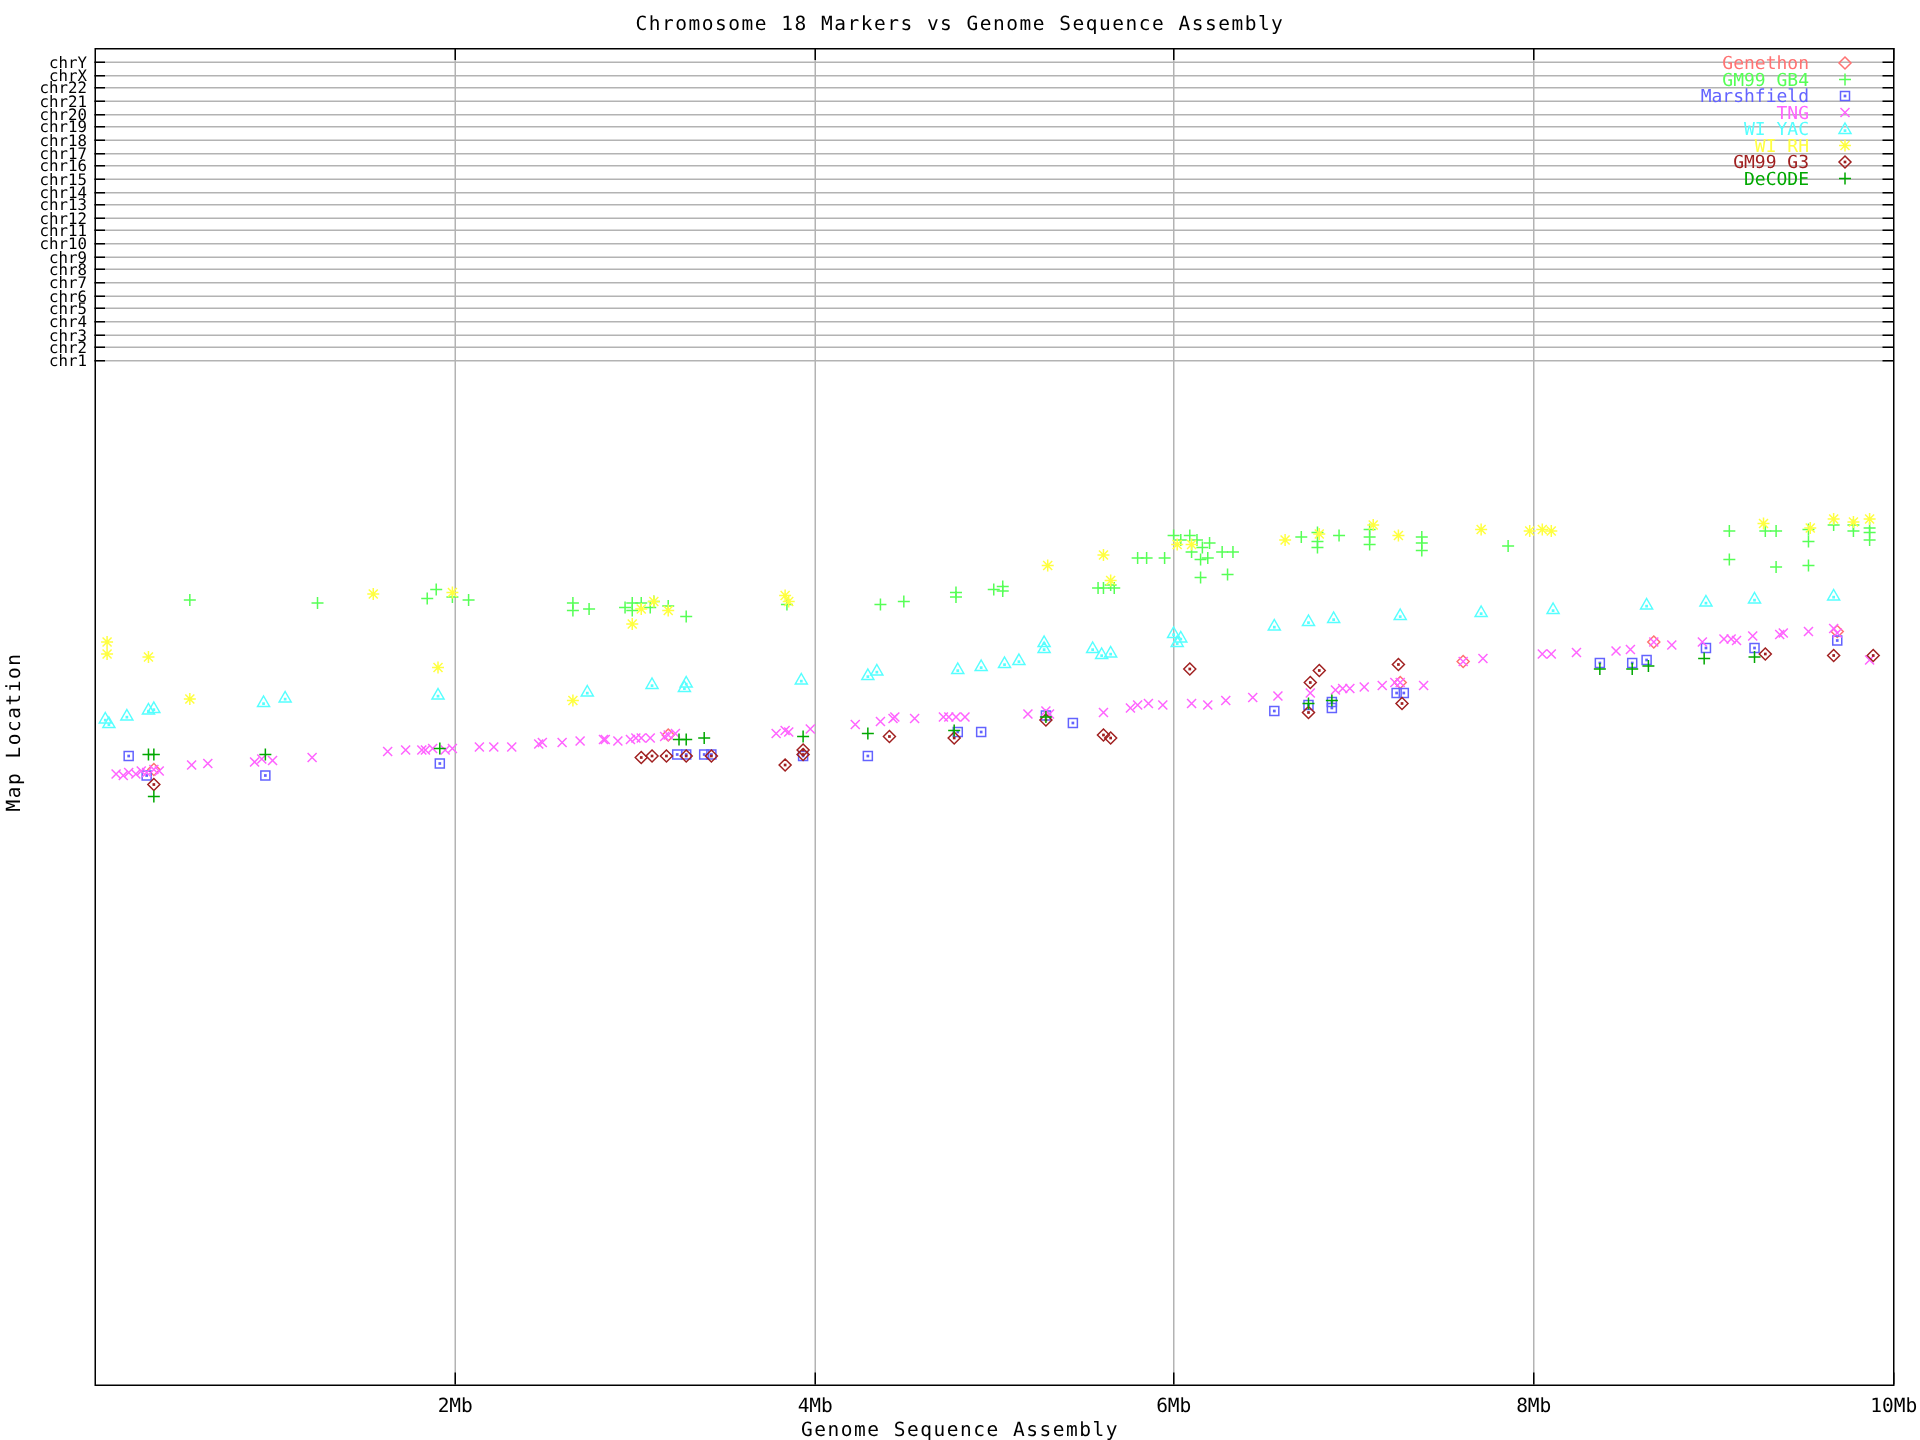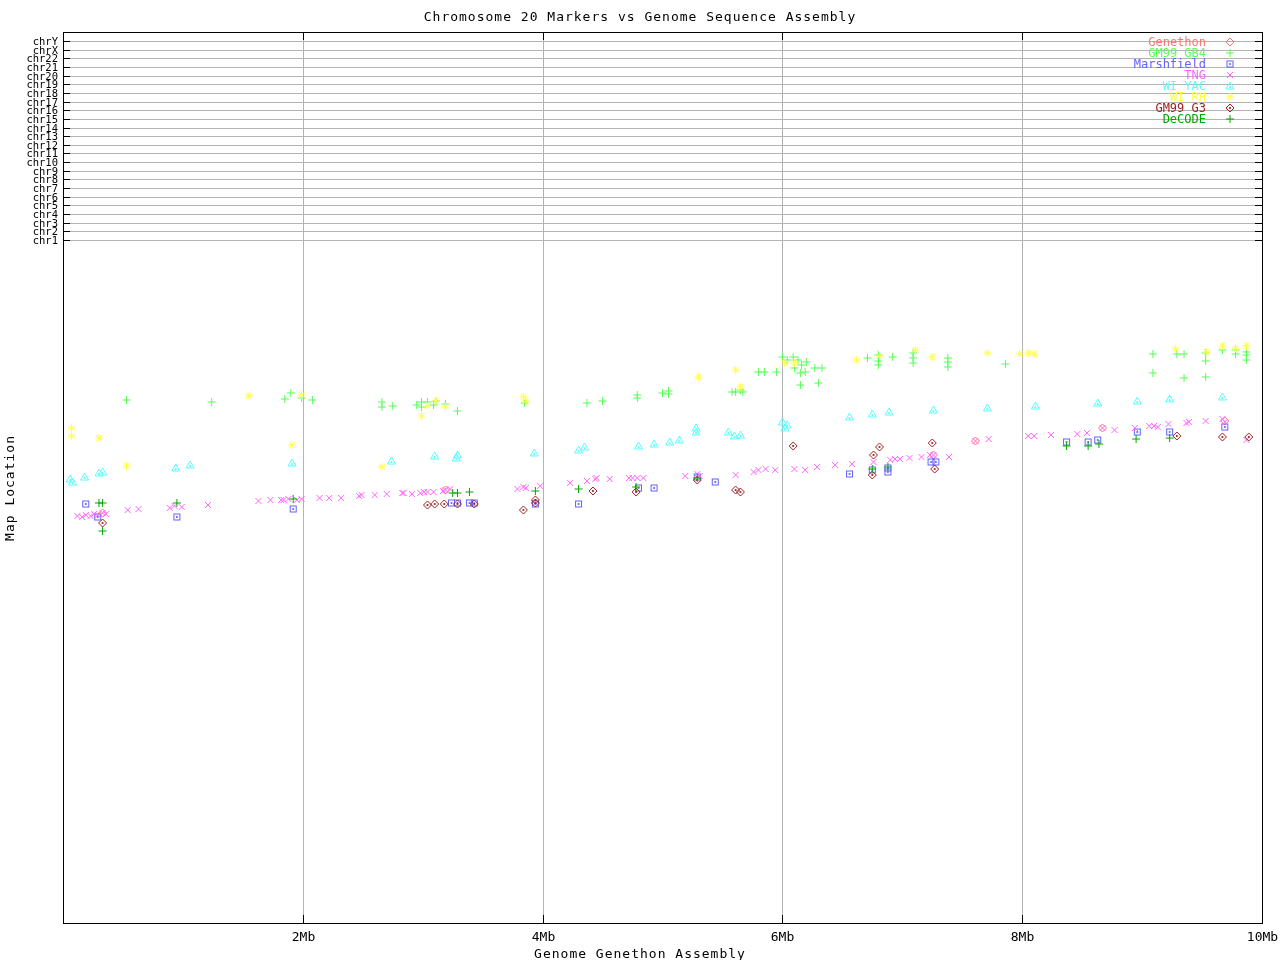--- a/index.html
+++ b/index.html
@@ -11,23 +11,23 @@
            font-size:13px;letter-spacing:1px;}
   .y-label{position:absolute;left:2px;top:435px;font-size:13px;letter-spacing:1px;
            writing-mode:vertical-rl;transform:rotate(180deg);}
   svg{position:absolute;left:0;top:0;}
   svg text{font-family:"DejaVu Sans Mono","Liberation Mono",monospace;}
 </style>
 </head>
 <body>
 
 <div class="canvas">
-  <div class="chart-title">Chromosome 20 Markers vs Genome Sequence Assembly</div>
+  <div class="chart-title">Chromosome 18 Markers vs Genome Sequence Assembly</div>
   <div class="y-label">Map Location</div>
-  <div class="x-label">Genome Genethon Assembly</div>
+  <div class="x-label">Genome Sequence Assembly</div>
   <svg id="chart-svg" width="1280" height="960">
       <line x1="303.5" y1="32" x2="303.5" y2="923" stroke="#b3b3b3" stroke-width="1"></line>
       <line x1="303.5" y1="923" x2="303.5" y2="915" stroke="#000000" stroke-width="1"></line>
       <line x1="303.5" y1="32" x2="303.5" y2="40" stroke="#000000" stroke-width="1"></line>
       <text x="303.5" y="941" text-anchor="middle" font-size="13" fill="#000">2Mb</text>
       <line x1="543.5" y1="32" x2="543.5" y2="923" stroke="#b3b3b3" stroke-width="1"></line>
       <line x1="543.5" y1="923" x2="543.5" y2="915" stroke="#000000" stroke-width="1"></line>
       <line x1="543.5" y1="32" x2="543.5" y2="40" stroke="#000000" stroke-width="1"></line>
       <text x="543.5" y="941" text-anchor="middle" font-size="13" fill="#000">4Mb</text>
       <line x1="782.5" y1="32" x2="782.5" y2="923" stroke="#b3b3b3" stroke-width="1"></line>

